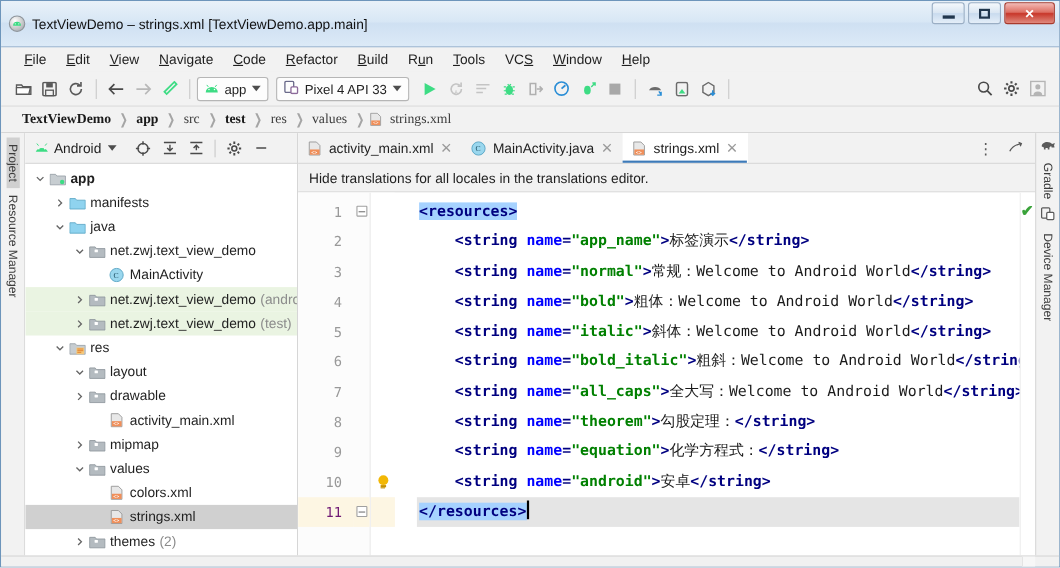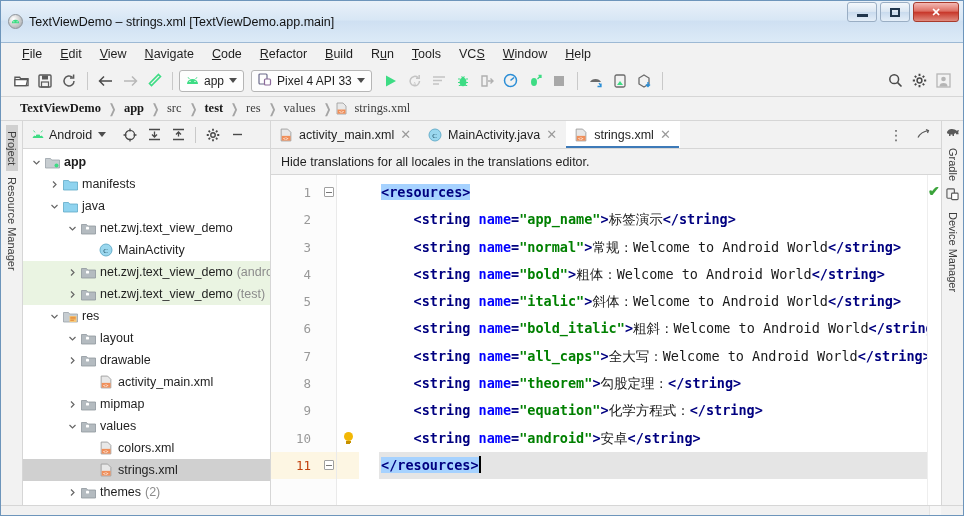--- a/index.html
+++ b/index.html
@@ -295,21 +295,21 @@
     flex: 0 0 50px;
     background: #fcfcfc;
     text-align: right;
     padding-top: 4px;
     font-family: "DejaVu Sans Mono", monospace;
     font-size: 12.5px;
     color: #999999;
     user-select: none;
   }
   .gline { height: 27.3px; line-height: 27.3px; padding-right: 10px; }
-  .gline.cur { background: #fdf6e3; color: #c2410c; }
+  .gline.cur { background: #fdf6e3; color: #701a75; }
 
   .foldcol {
     width: 16px; flex: 0 0 16px;
     background: #fcfcfc;
     padding-top: 4px;
     position: relative;
     border-right: 1px solid #eaeaea;
   }
   .fline { height: 27.3px; position: relative; }
   .fline.cur { background: #fdf6e3; }

